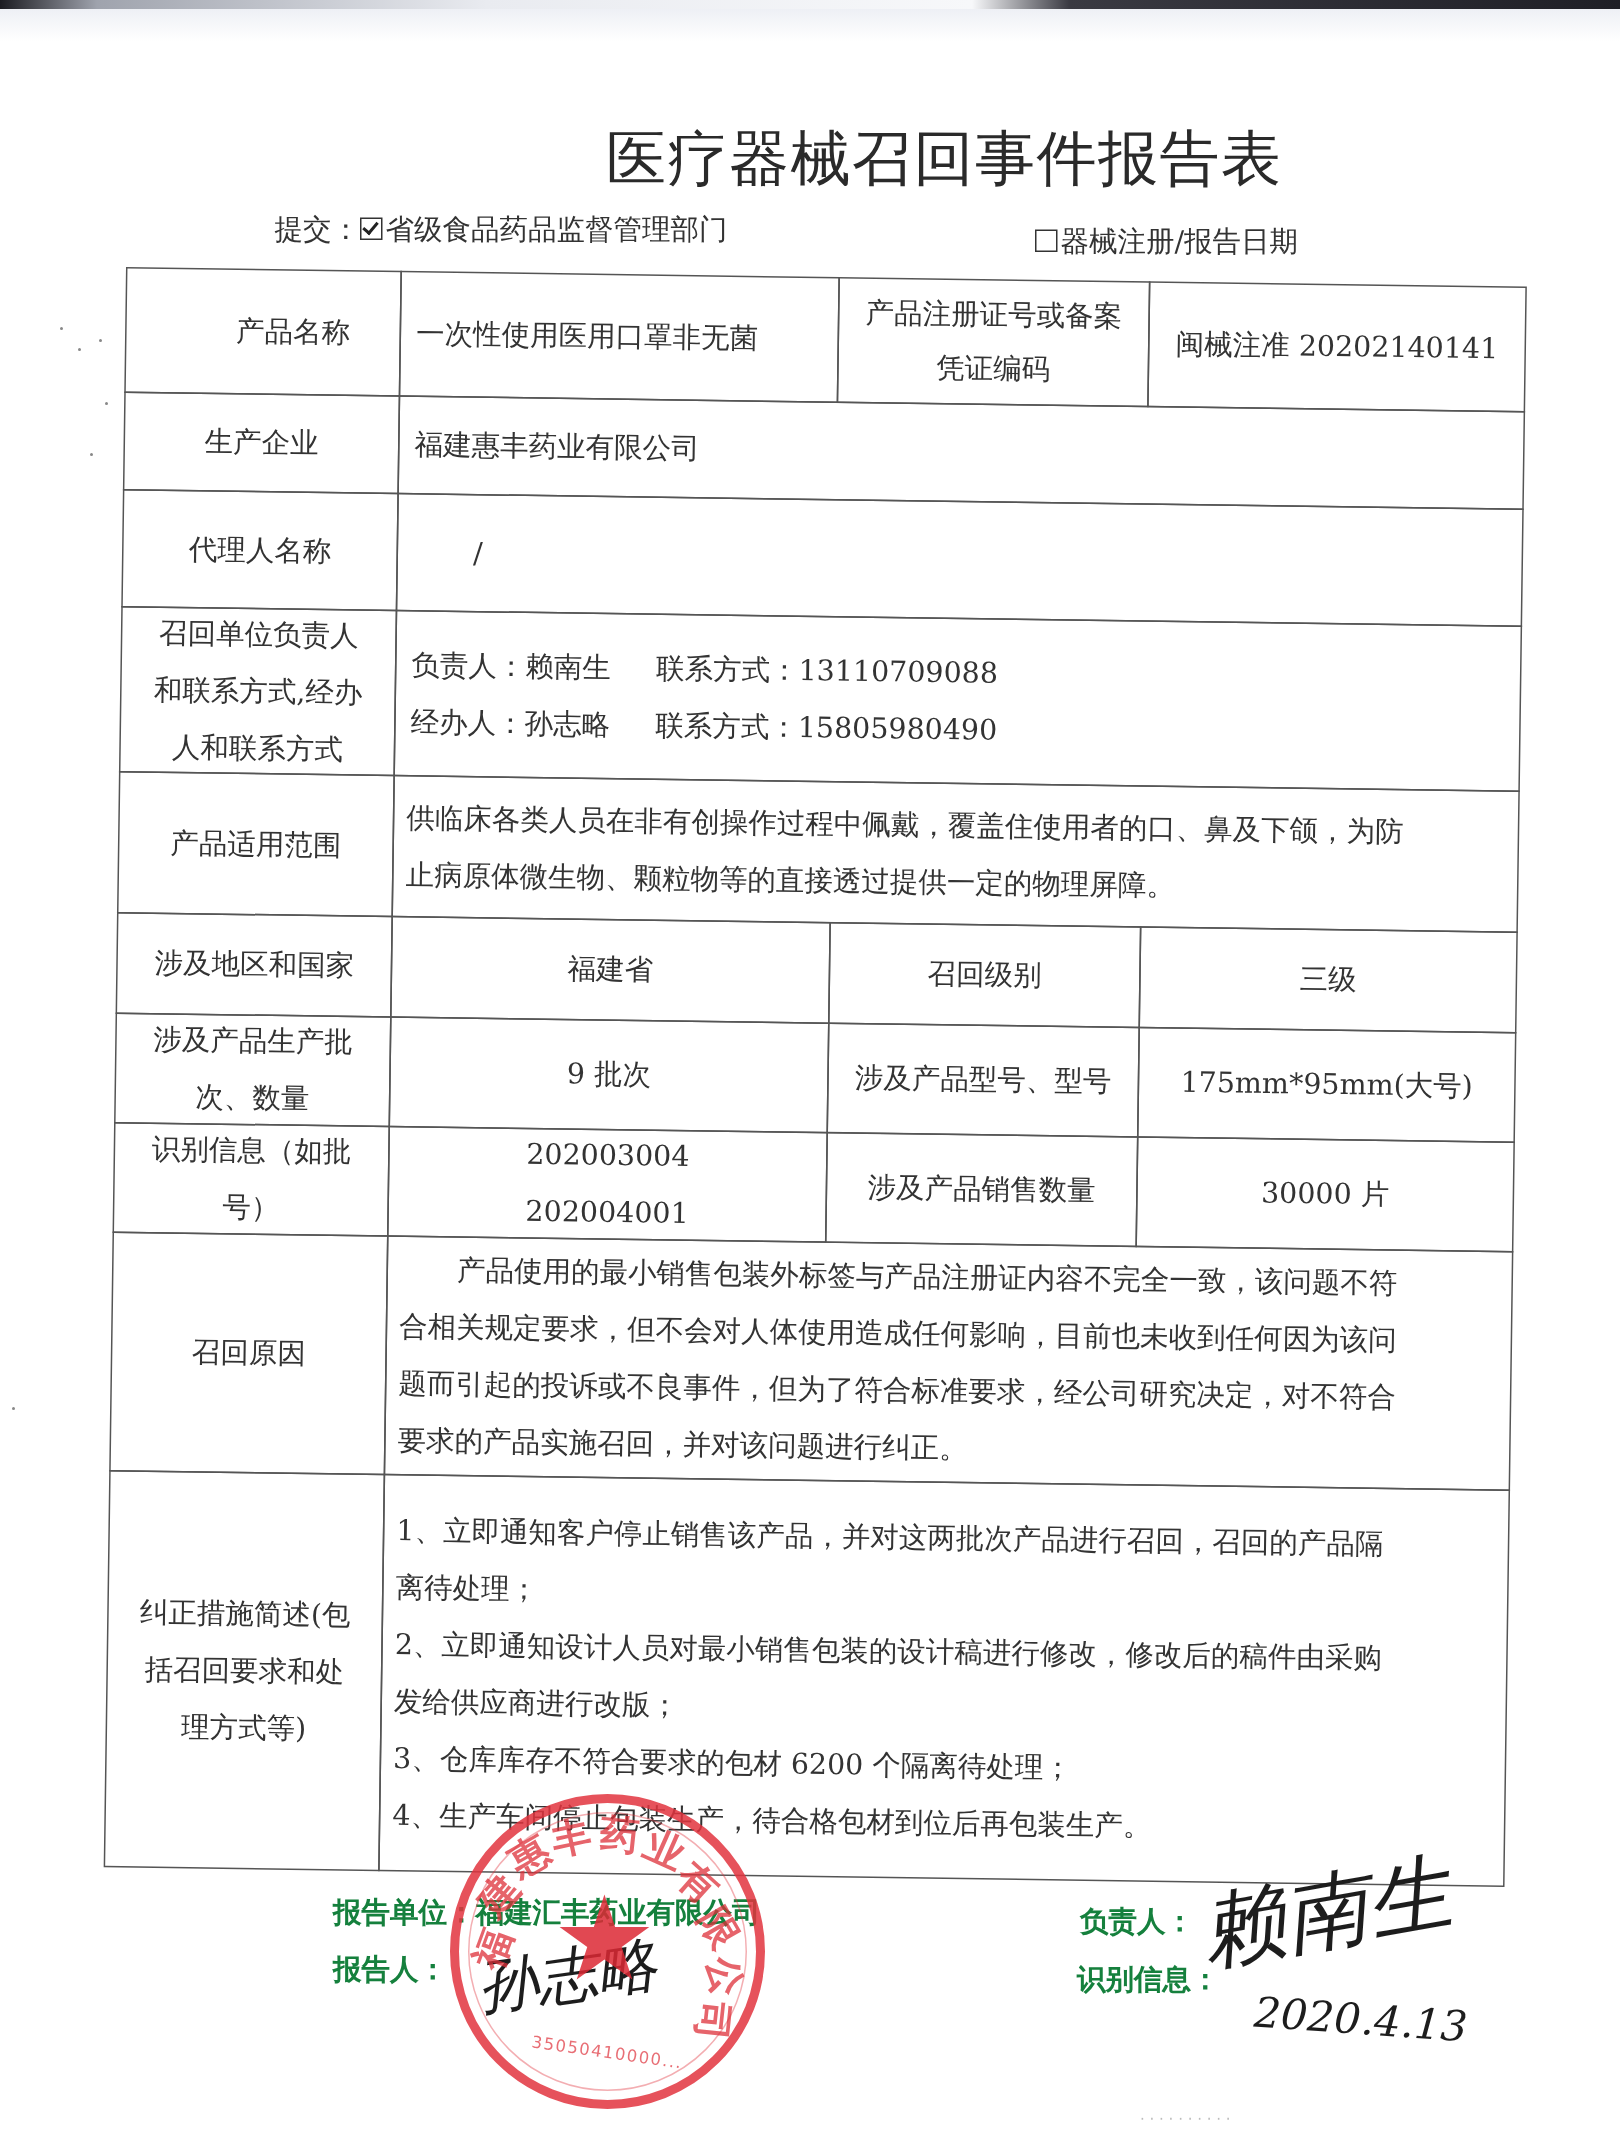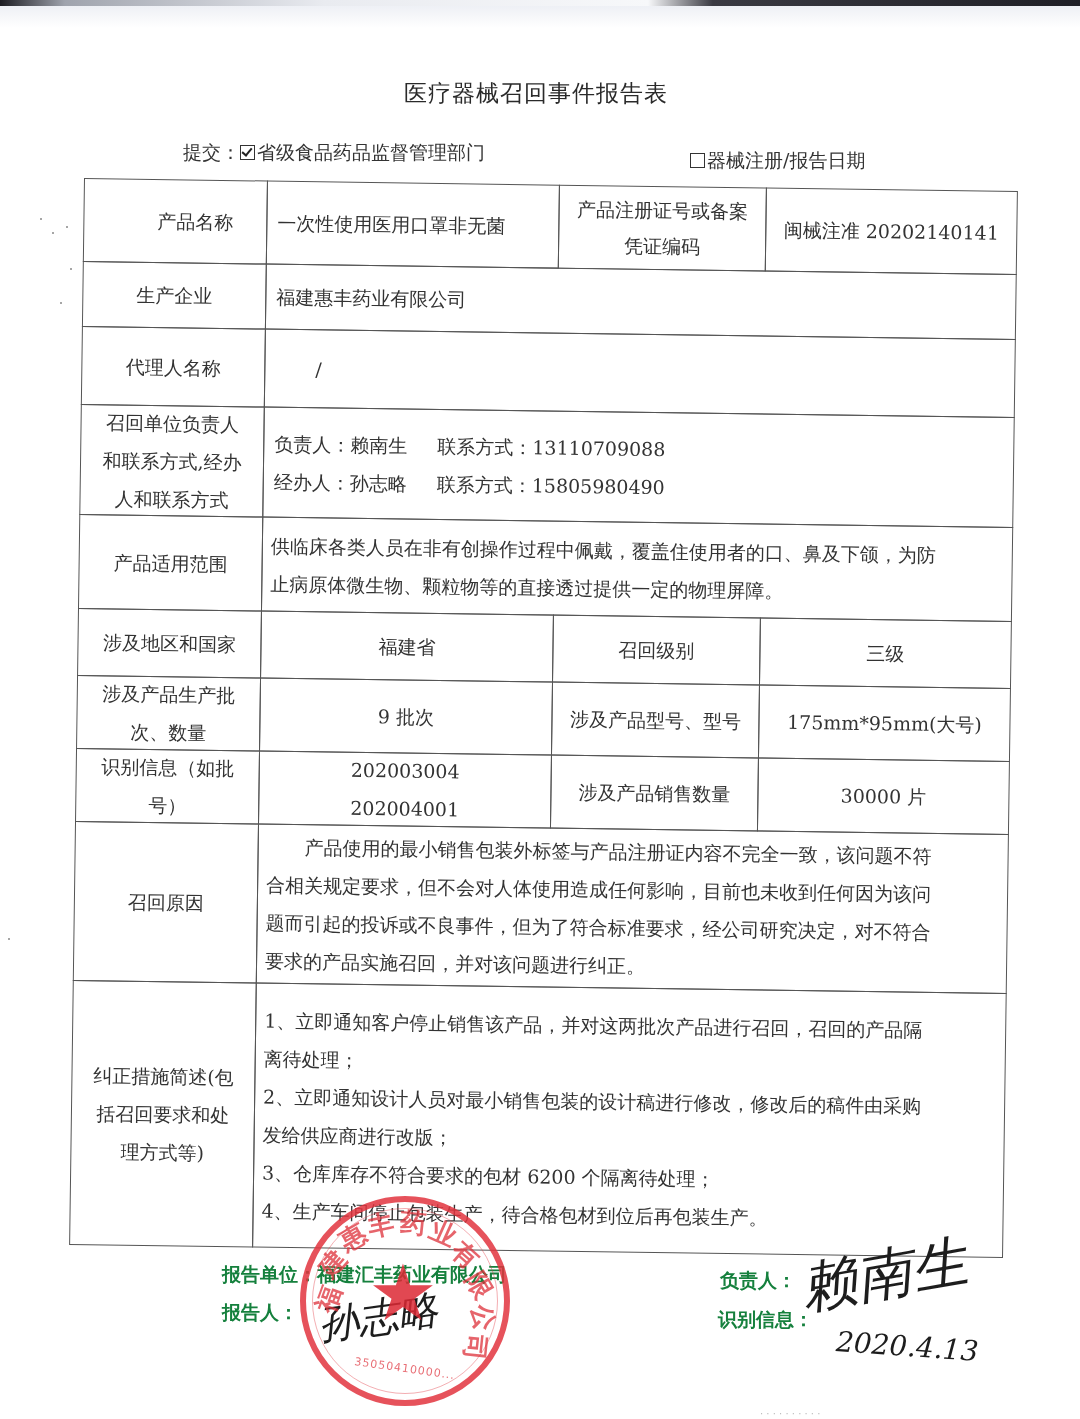--- a/index.html
+++ b/index.html
@@ -9,21 +9,21 @@
   }
   .topbar {
     position: absolute; left: 0; top: 0; width: 1080px; height: 6px;
     background: linear-gradient(90deg, #1c1c22 0%, #9fa3ad 6%, #e9ebf0 30%, #f7f8fa 60%, #3a3a42 66%, #1f1f26 100%);
   }
   .topshade {
     position: absolute; left: 0; top: 6px; width: 1080px; height: 22px;
     background: linear-gradient(180deg, #eef0f5 0%, #ffffff 100%);
   }
   .title {
-    position: absolute; left: 404px; top: 78px; font-size: 23px; letter-spacing: 1px; color: #2a2a2a;
+    position: absolute; left: 404px; top: 78px; font-size: 40px; letter-spacing: 1px; color: #2a2a2a;
   }
   .submit-row { position: absolute; top: 140px; font-size: 19px; color: #333; }
   .submit-left { left: 183px; }
   .submit-right { left: 690px; top: 148px; }
   .chk {
     display: inline-block; width: 13px; height: 13px; border: 1.5px solid #333; vertical-align: -1px;
     position: relative; margin-right: 2px;
   }
   .chk.checked::after {
     content: ""; position: absolute; left: 3px; top: 0px; width: 4px; height: 8px;

